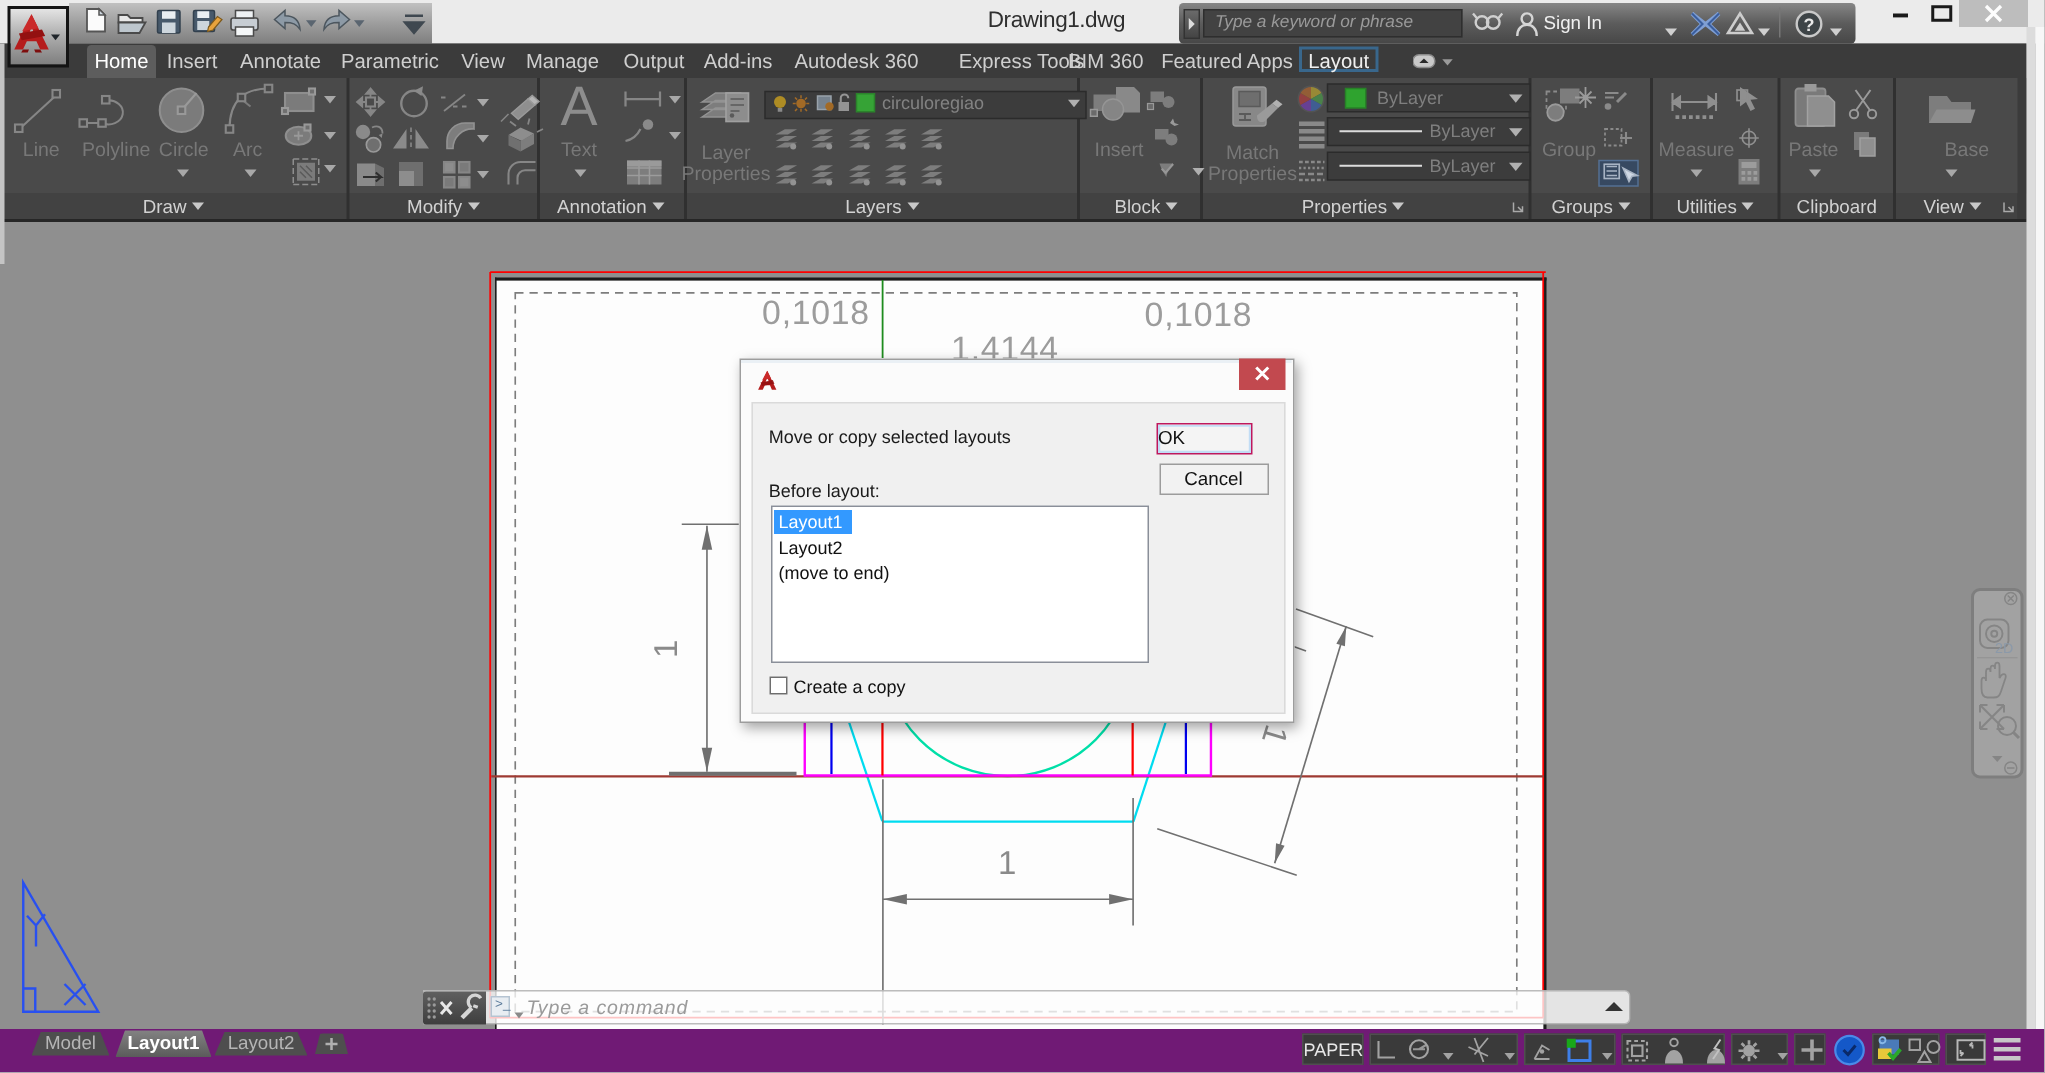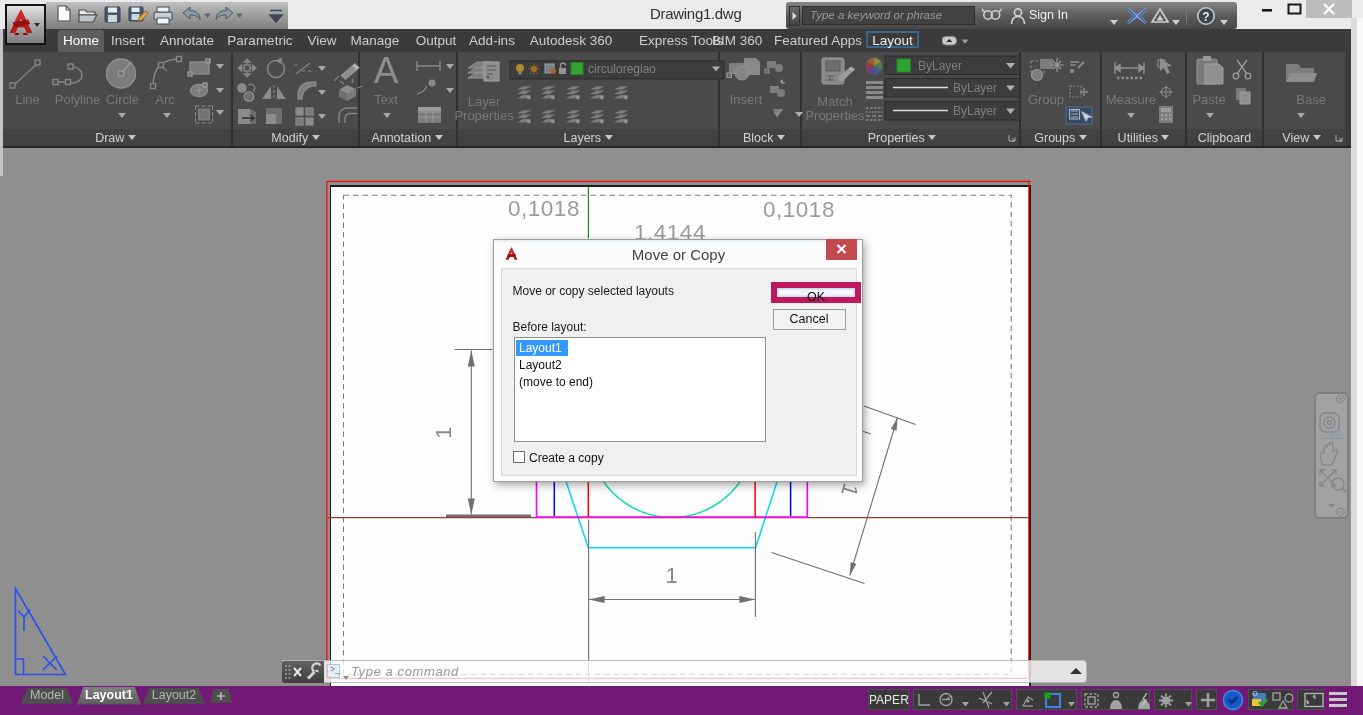--- a/index.html
+++ b/index.html
@@ -46,21 +46,21 @@
 
   <div class="abs" style="left:5px;top:4px;width:41px;height:41px;background:linear-gradient(#e4e4e4,#b0b0b0 45%,#7f7f7f);border:2px solid #141414;z-index:30"></div>
   <svg class="abs" style="left:7px;top:6px;z-index:31" width="37" height="37" viewBox="0 0 37 37">
     <path d="M14 3.5 L25.5 27 H19.8 L17.3 21.5 H10.9 L8.3 27 H2.5 Z M14.1 11.5 L16.1 17.8 H12 Z" fill="#b51c1c" fill-rule="evenodd"></path>
     <path d="M14 3.5 L18.6 12.9 L7.8 14.8 Z" fill="#ca2a2a"></path>
     <path d="M5.6 16.4 L21 13.6 L23.1 18 L7.5 20.9 Z" fill="#931111"></path>
     <path d="M8.3 27 l-1.2 2 h4.4 l0.8-2z M19.8 27 l1.2 2 h-4.4 l-0.8-2z" fill="#7e0e0e"></path>
     <path d="M27 17 l6 0 -3 3.8z" fill="#20262b"></path>
   </svg>
 
-  <div class="abs" style="left:650px;top:5px;width:100px;height:20px;color:#2f2f2f;font-size:15px;text-align:left;letter-spacing:-0.3px">Drawing1.dwg</div>
+  <div class="abs" style="left:650px;top:5px;width:100px;height:20px;color:#2f2f2f;font-size:15px;text-align:right;letter-spacing:-0.3px">Drawing1.dwg</div>
 
   <div class="abs" style="left:786px;top:2px;width:451px;height:27px;background:linear-gradient(#868686,#5c5c5c 50%,#474747);border-radius:3px"></div>
   <div class="abs" style="left:789px;top:6px;width:11px;height:20px;background:linear-gradient(#6a6a6a,#444);border:1px solid #333"></div>
   <svg class="abs" style="left:790px;top:11px" width="9" height="10">
         <path d="M2.5 1 l4 4 -4 4z" fill="#ddd"></path>
       </svg>
   <div class="abs" style="left:802px;top:6px;width:173px;height:19px;background:#424242;border:1px solid #2e2e2e;color:#9a9a9a;font-style:italic;font-size:11.5px;line-height:17px;padding-left:7px">Type a keyword or phrase</div>
   <svg class="abs" style="left:981px;top:7px" width="22" height="18" viewBox="0 0 22 18">
     <circle cx="7" cy="8" r="4.2" fill="none" stroke="#cfcfcf" stroke-width="1.6"></circle>
     <circle cx="14.5" cy="8" r="4.2" fill="none" stroke="#cfcfcf" stroke-width="1.6"></circle>
@@ -590,31 +590,30 @@
       </svg>
 </div>
 
 <div class="abs" id="dialog" style="left:493px;top:238.5px;width:369.5px;height:243.5px;background:#fbfbfb;border:1px solid #9d9d9d;box-shadow:2px 3px 8px rgba(0,0,0,0.35);z-index:50">
   <div class="abs" style="left:0;top:0;width:367px;height:2px;background:#eaf0f5"></div>
   <svg class="abs" style="left:10px;top:6px" width="15" height="16" viewBox="0 0 15 16">
     <path d="M7.5 1.2 L13.6 13.8 H10.6 L9.3 10.9 H5.9 L4.5 13.8 H1.4 Z M7.55 5.5 L8.6 8.6 H6.4 Z" fill="#b51c1c" fill-rule="evenodd"></path>
     <path d="M7.5 1.2 L10 6.3 L4.2 7.3 Z" fill="#ca2a2a"></path>
     <path d="M3 9 L11.2 7.4 L12.3 9.8 L4 11.4 Z" fill="#931111" opacity="0.9"></path>
   </svg>
-  <div class="abs" style="left:0;top:6px;width:369px;text-align:center;font-size:15px;color:#444">Move or Copy</div>
   <div class="abs" style="left:331.5px;top:-0.5px;width:31px;height:20.5px;background:#c2494f"></div>
   <svg class="abs" style="left:331.5px;top:-0.5px" width="31" height="20">
         <path d="M11.5 6 l8 8 M19.5 6 l-8 8" stroke="#fff" stroke-width="2"></path>
       </svg>
 
   <div class="abs" style="left:6.5px;top:28.5px;width:356px;height:208px;background:#f0f0f0;border:1px solid #dadada"></div>
   <div class="abs" style="left:18.5px;top:44px;font-size:12px;color:#1a1a1a">Move or copy selected layouts</div>
   <div class="abs" style="left:18.5px;top:80.5px;font-size:12px;color:#1a1a1a">Before layout:</div>
 
-  <div class="abs" style="left:277px;top:42.5px;width:90px;height:20.5px;background:#f4f4f4;border:6px solid #be185d;box-shadow:inset 0 0 0 1.5px #c2ddf5;font-size:12.5px;color:#111;text-align:center;line-height:19px">OK</div>
+  <div class="abs" style="left:277px;top:42.5px;width:64px;height:20.5px;background:#f4f4f4;border:1px solid #be185d;box-shadow:inset 0 0 0 1.5px #c2ddf5;font-size:12.5px;color:#111;text-align:left;line-height:19px">OK</div>
   <div class="abs" style="left:278.5px;top:69.5px;width:73px;height:20.5px;background:#f2f2f2;border:1px solid #9c9c9c;font-size:12.5px;color:#111;text-align:center;line-height:19px">Cancel</div>
 
   <div class="abs" style="left:19.5px;top:97.5px;width:252px;height:105px;background:#fff;border:1px solid #8a8f99">
     <div class="abs" style="left:1px;top:1.6px;width:52.5px;height:16px;background:#3399ff"></div>
     <div class="abs" style="left:4.5px;top:3px;font-size:12px;color:#fff">Layout1</div>
     <div class="abs" style="left:4.5px;top:20px;font-size:12px;color:#111">Layout2</div>
     <div class="abs" style="left:4.5px;top:37px;font-size:12px;color:#111">(move to end)</div>
   </div>
 
   <div class="abs" style="left:18.8px;top:211px;width:12.6px;height:12.2px;background:#fff;border:1px solid #6e6e6e"></div>

